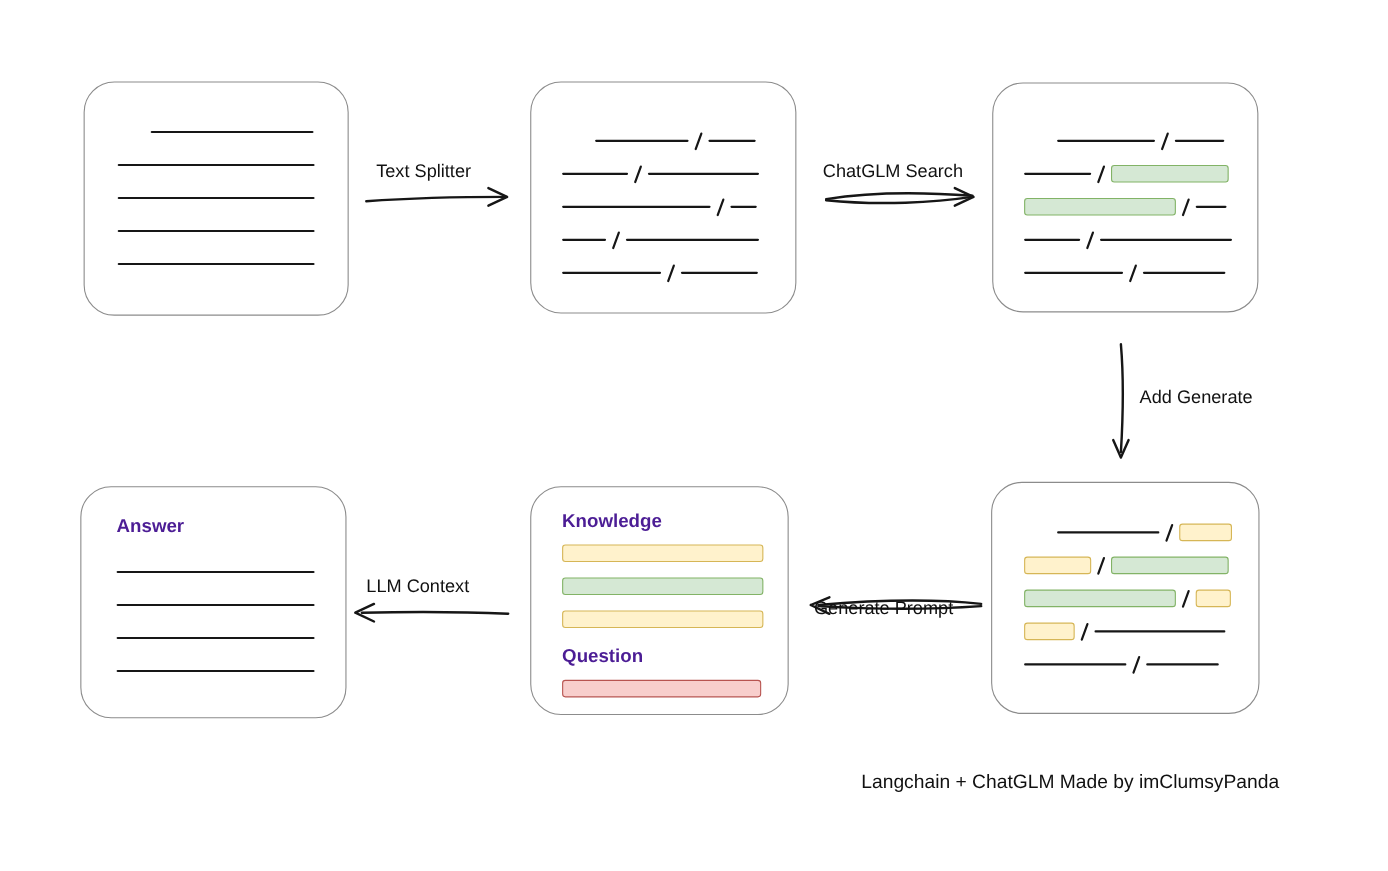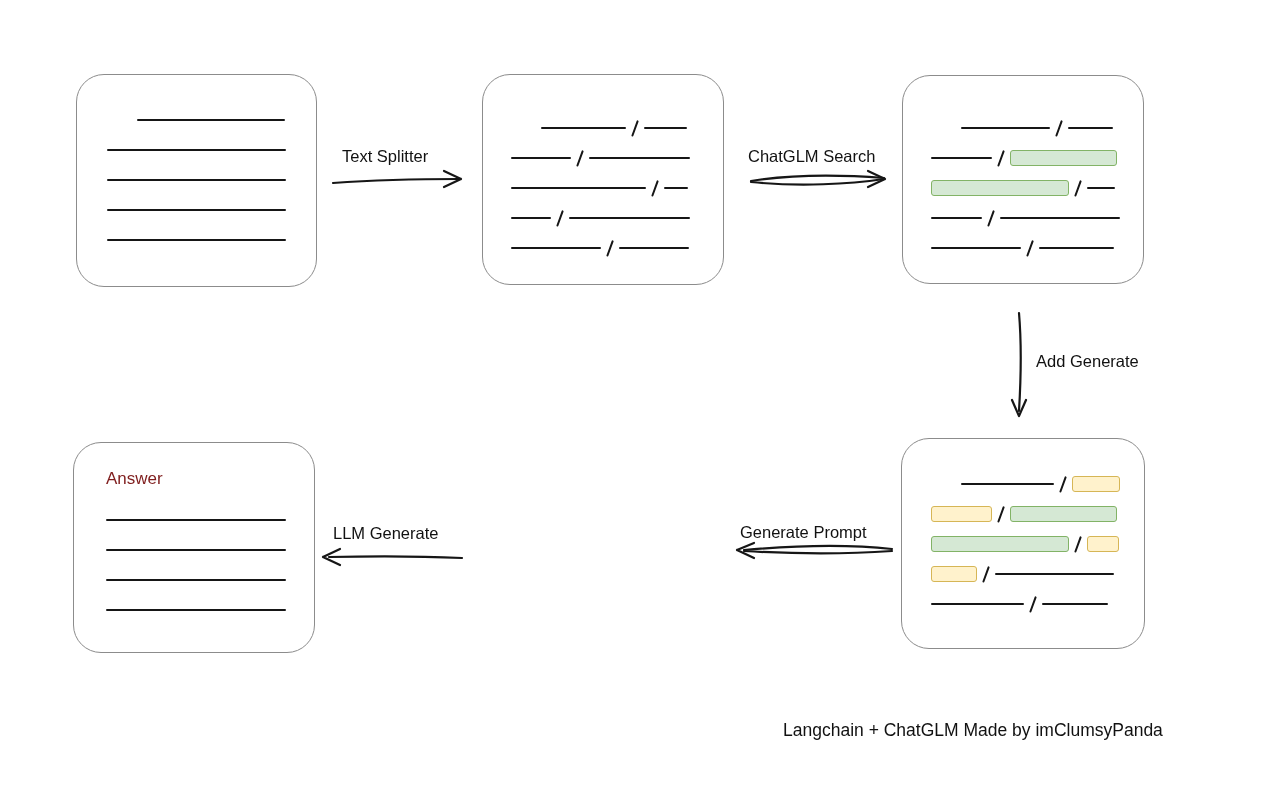--- a/index.html
+++ b/index.html
@@ -21,21 +21,21 @@
   .slash {
     width:2.4px; height:17px; background:#161616; border-radius:2px;
     transform:rotate(20deg); margin:0 8px; flex:none;
   }
   .chip { height:16px; border-radius:3px; border:1.6px solid; box-sizing:border-box; flex:none; }
   .chip-green  { background:var(--green-fill);  border-color:var(--green-stroke); }
   .chip-yellow { background:var(--yellow-fill); border-color:var(--yellow-stroke); }
   .chip-red    { background:var(--red-fill);    border-color:var(--red-stroke); }
 
   .arrow-label { position:absolute; font-size:16.5px; white-space:nowrap; color:#111; }
-  .inbox-label { font-size:17px; color:#7f1d1d; line-height:21px; }
+  .inbox-label { font-size:17px; color:#4c1d95; line-height:21px;font-weight:bold; }
   .caption { position:absolute; font-size:17.5px; white-space:nowrap; color:#111; }
 </style>
 </head>
 <body>
 
 <div class="canvas">
 
   <svg class="arrows" width="1262" height="792" viewBox="0 0 1262 792">
     <g>
       <path d="M333,183 C375,180 422,179 460,179"></path>
@@ -57,22 +57,22 @@
     </g>
     <g>
       <path d="M462,558 C420,556 370,556 329,557"></path>
       <path d="M323,557 L340,549 M323,557 L340,565"></path>
     </g>
   </svg>
 
   <div class="arrow-label" style="left:342px;top:147px;">Text Splitter</div>
   <div class="arrow-label" style="left:748px;top:147px;">ChatGLM Search</div>
   <div class="arrow-label" style="left:1036px;top:352px;">Add Generate</div>
-  <div class="arrow-label" style="left:740px;top:523px;text-align:right;">Generate Prompt</div>
-  <div class="arrow-label" style="left:333px;top:524px;">LLM Generate</div>
+  <div class="arrow-label" style="left:740px;top:544px;text-align:right;">Generate Prompt</div>
+  <div class="arrow-label" style="left:333px;top:524px;">LLM Context</div>
 
   <div class="box" style="left:76px;top:74px;width:241px;height:213px;">
     <div style="padding:30px 0 0 30px;">
         <div class="chunk-row" style="padding-left: 30px;">
           <span class="seg-line" style="width: 148px;"></span>
         </div>
         <div class="chunk-row">
           <span class="seg-line" style="width: 179px;"></span>
         </div>
         <div class="chunk-row">
@@ -170,34 +170,54 @@
           <span class="seg-line" style="width: 119px;"></span>
         </div>
         <div class="chunk-row">
           <span class="seg-line" style="width: 93px;"></span>
           <span class="slash"></span>
           <span class="seg-line" style="width: 66px;"></span>
         </div>
       </div>
   </div>
 
+  <div class="box" style="left:482px;top:442px;width:235px;height:208px;">
+    <div class="inbox-label" style="margin:20px 0 4px 28px;">Knowledge</div>
+    <div style="padding-left:28px;">
+        <div class="chunk-row">
+          <span class="chip chip-yellow" style="width: 183px;"></span>
+        </div>
+        <div class="chunk-row">
+          <span class="chip chip-green" style="width: 183px;"></span>
+        </div>
+        <div class="chunk-row">
+          <span class="chip chip-yellow" style="width: 183px;"></span>
+        </div>
+      </div>
+    <div class="inbox-label" style="margin:8px 0 4px 28px;">Question</div>
+    <div style="padding-left:28px;">
+        <div class="chunk-row">
+          <span class="chip chip-red" style="width: 181px;"></span>
+        </div>
+      </div>
+  </div>
 
   <div class="box" style="left:73px;top:442px;width:242px;height:211px;">
     <div class="inbox-label" style="margin:25px 0 0 32px;">Answer</div>
     <div style="padding:16px 0 0 32px;">
         <div class="chunk-row">
           <span class="seg-line" style="width: 180px;"></span>
         </div>
         <div class="chunk-row">
           <span class="seg-line" style="width: 180px;"></span>
         </div>
         <div class="chunk-row">
           <span class="seg-line" style="width: 180px;"></span>
         </div>
         <div class="chunk-row">
           <span class="seg-line" style="width: 180px;"></span>
         </div>
       </div>
   </div>
 
-  <div class="caption" style="left:783px;top:720px;text-align:right;">Langchain + ChatGLM Made by imClumsyPanda</div>
+  <div class="caption" style="left:783px;top:700px;text-align:right;">Langchain + ChatGLM Made by imClumsyPanda</div>
 
 </div>
 
 </body></html>

